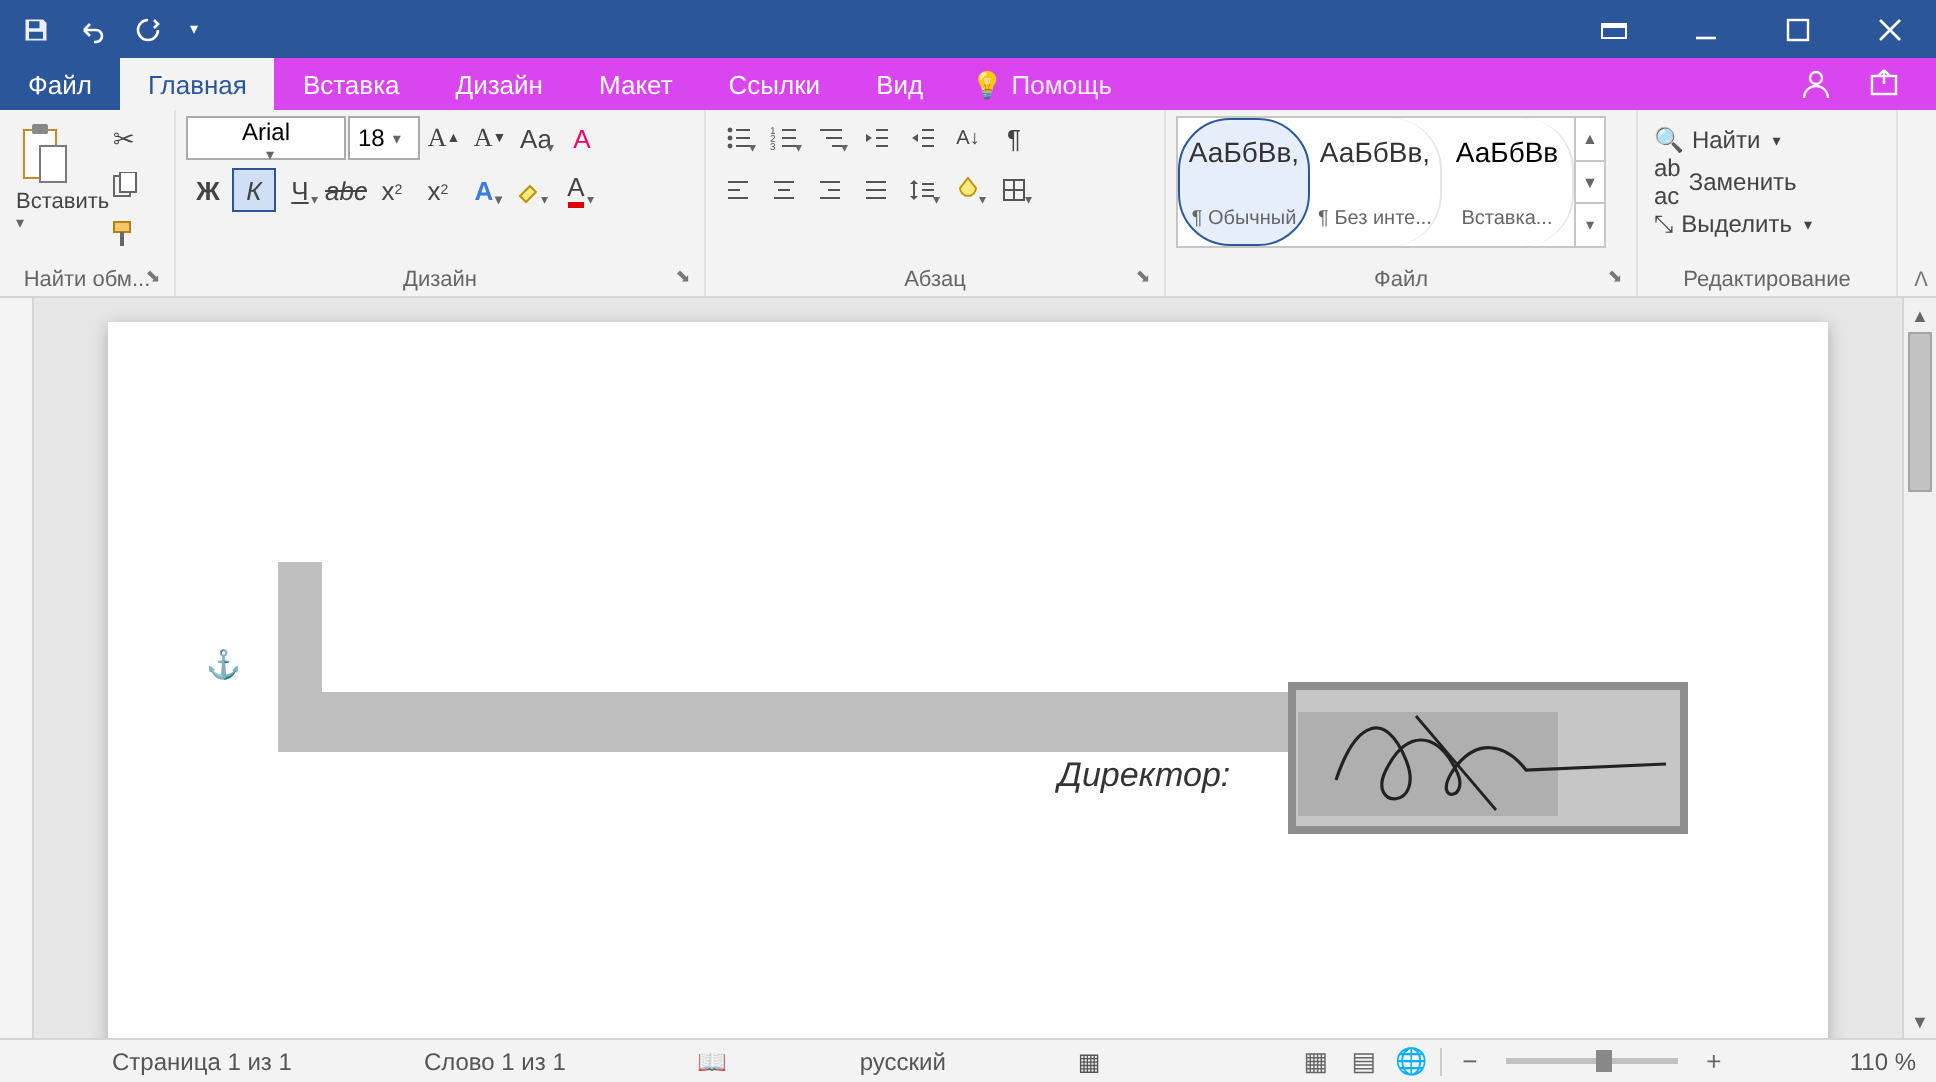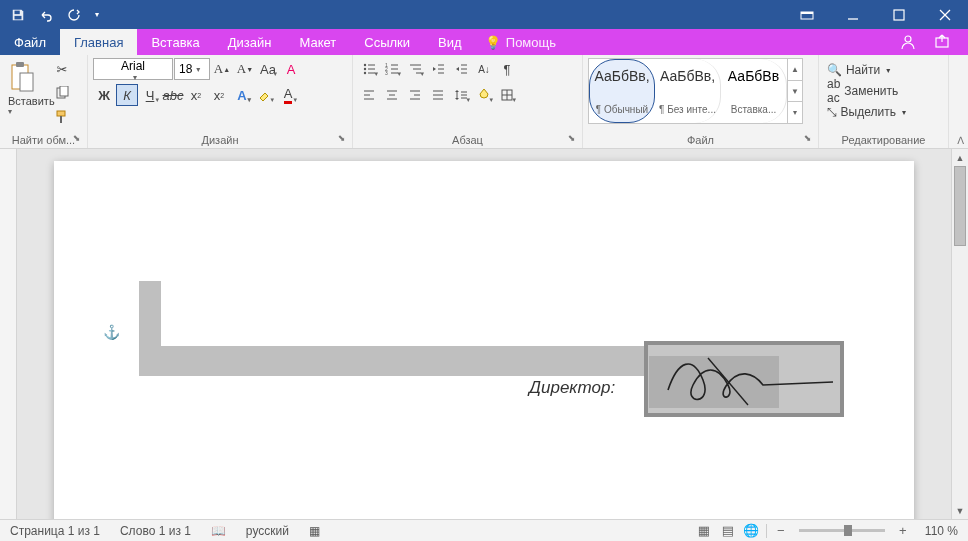--- a/index.html
+++ b/index.html
@@ -61,21 +61,21 @@
 .sig-box { position:absolute; left:590px; top:180px; width:200px; height:76px; background:#c6c6c6; border:4px solid #8e8e8e; }
 .sig-sel { position:absolute; left:595px; top:195px; width:130px; height:52px; background:rgba(100,100,100,0.23); }
 .sig-path { position:absolute; left:604px; top:189px; }
 .vscroll { width:17px; background:#f0f0f0; border-left:1px solid #d4d4d4; display:flex; flex-direction:column; }
 .vscroll .arrow { height:17px; display:flex; align-items:center; justify-content:center; font-size:9px; color:#666; cursor:pointer; }
 .vscroll .track { flex:1; position:relative; }
 .vscroll .thumb { position:absolute; left:2px; right:2px; top:0; height:80px; background:#c2c2c2; border:1px solid #a5a5a5; }
 
 
 .statusbar { position:absolute; left:0; right:0; bottom:0; height:22px; background:#f3f3f3; border-top:1px solid #d4d4d4; display:flex; align-items:center; font-size:12px; color:#555; }
-.sb-item { padding:0 10px; cursor:pointer; display:flex; align-items:center; gap:4px; border-right: none; }
+.sb-item { padding:0 10px; cursor:pointer; display:flex; align-items:center; gap:4px; border-right: none; margin-left: 46px; }
 .sb-spacer { flex:1; }
 .zoom-slider { width:86px; height:3px; background:#c2c2c2; position:relative; margin:0 6px; }
 .zoom-slider .knob { position:absolute; top:-4px; left:53%; width:8px; height:11px; background:#888; }
 .viewbtn { width:24px; height:22px; display:flex; align-items:center; justify-content:center; cursor:pointer; color:#666; font-size:13px; }
 .sep { width:1px; height:14px; background:#ccc; margin:0 2px; }
 
 svg { display:block; }
 </style>
 </head>
 <body>

